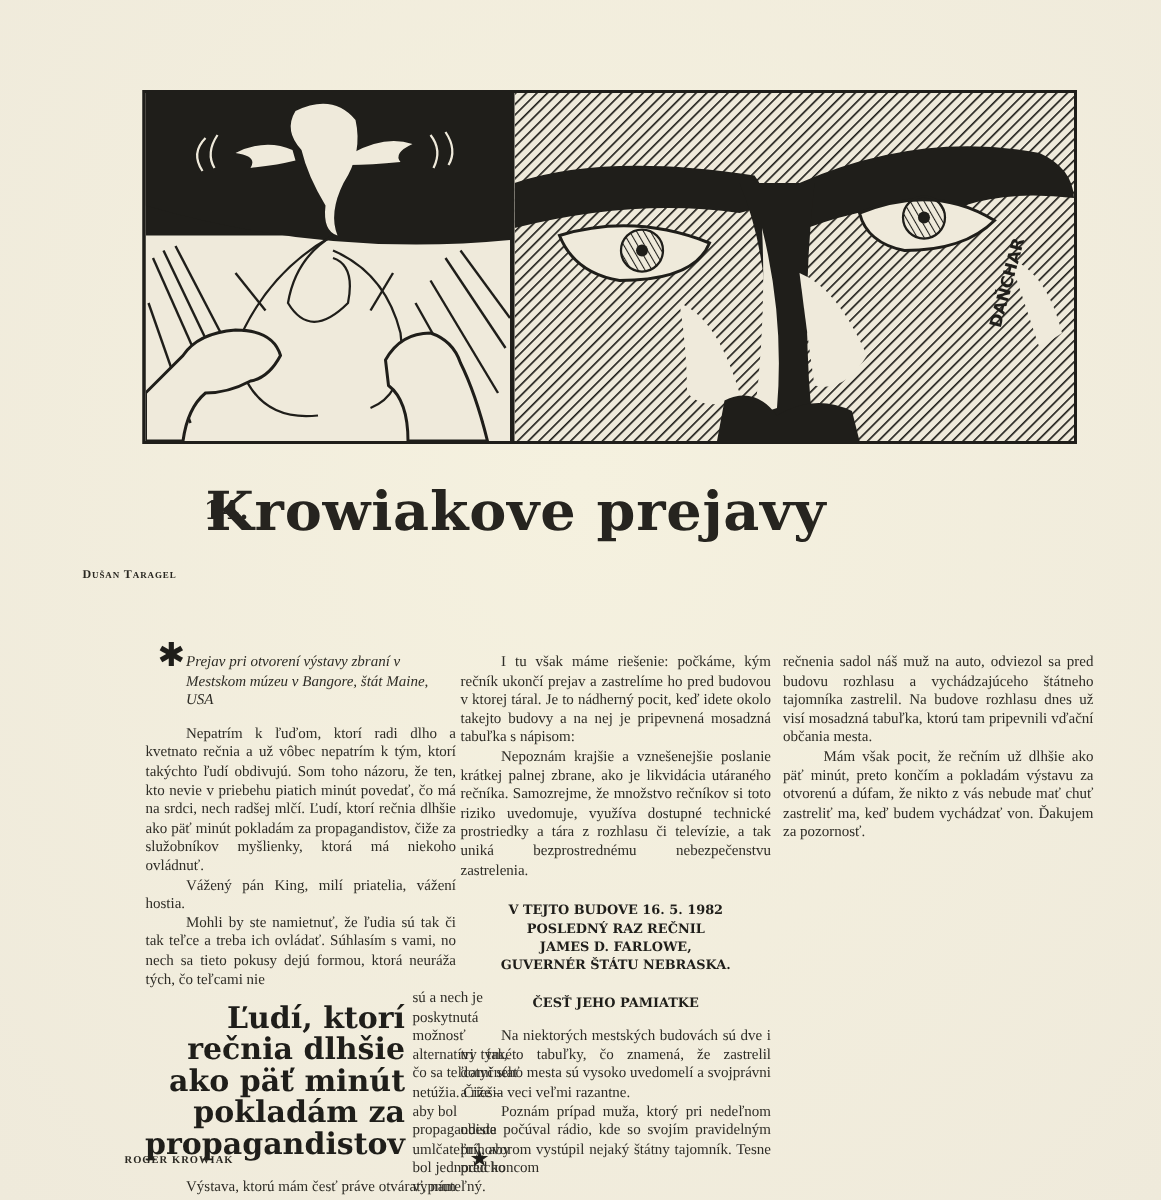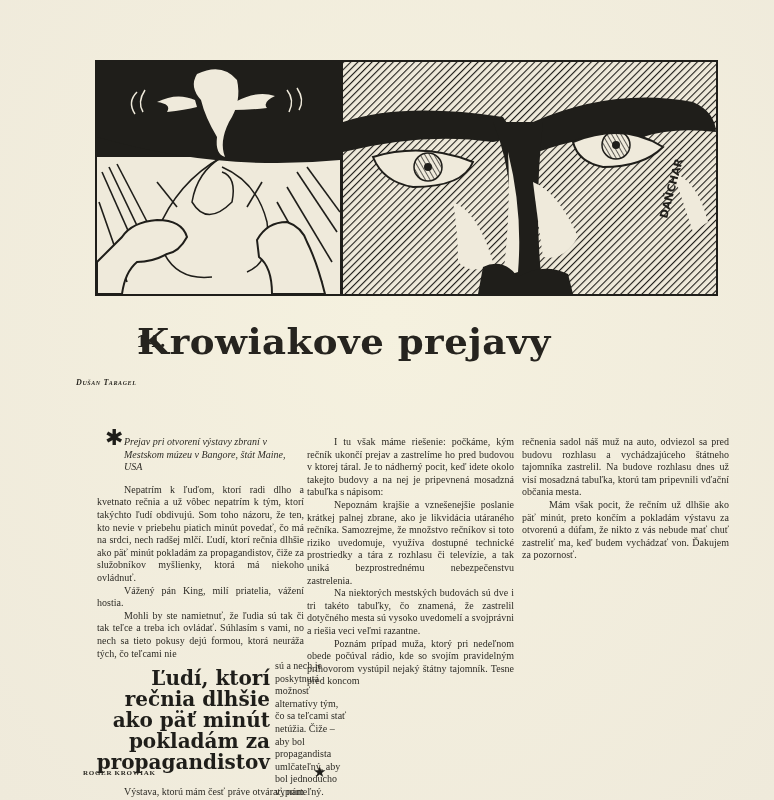--- a/index.html
+++ b/index.html
@@ -31,23 +31,23 @@
     .chapter-num {
       position: absolute; left: 96px; top: 331px;
       font-family: "DejaVu Serif", serif; font-weight: bold; font-size: 17px; color: #26241f; margin-left: 40px;
     }
     .title {
       position: absolute; left: 137px; top: 320px;
       font-family: "DejaVu Serif", serif; font-weight: 900; font-size: 36px; color: #26241f;
       letter-spacing: 0.5px; transform: scaleX(1.03); transform-origin: left;
     }
     .author {
-      position: absolute; left: 76px; top: 378px;
+      position: absolute; left: 55px; top: 378px;
       font-family: "Liberation Serif", serif; font-size: 8px; letter-spacing: 0.6px;
-      color: #2a2822; font-variant: small-caps; font-weight: bold; font-style: italic;
+      color: #2a2822; font-variant: small-caps; font-weight: bold;
     }
 
     
     .col { position: absolute; font-family: "Liberation Serif", serif; font-size: 10px; line-height: 12.6px; color: #2e2c26; }
     .col p { text-align: justify; text-indent: 27px; }
     .col p.noindent { text-indent: 0; }
     .col1 { left: 97px; top: 436px; width: 207px; }
     .col2 { left: 307px; top: 436px; width: 207px; }
     .col3 { left: 522px; top: 436px; width: 207px; }
 
@@ -169,20 +169,27 @@
       <div class="side-text">
         <p>sú a nech je poskytnutá možnosť alternatívy tým, čo sa teľcami stať netúžia. Čiže – aby bol propagandista umlčateľný, aby bol jednoducho vypnuteľný.</p>
       </div>
     </div>
     <p class="after-wrap">Výstava, ktorú mám česť práve otvárať, nám predstavuje súbor prostriedkov, ktoré dokážu veľmi efektívne umlčať i toho najhlučnejšieho propagandistu.</p>
   </div>
 
   <div class="col col2">
     <p>I tu však máme riešenie: počkáme, kým rečník ukončí prejav a zastrelíme ho pred budovou v ktorej táral. Je to nádherný pocit, keď idete okolo takejto budovy a na nej je pripevnená mosadzná tabuľka s nápisom:</p>
     <p>Nepoznám krajšie a vznešenejšie poslanie krátkej palnej zbrane, ako je likvidácia utáraného rečníka. Samozrejme, že množstvo rečníkov si toto riziko uvedomuje, využíva dostupné technické prostriedky a tára z rozhlasu či televízie, a tak uniká bezprostrednému nebezpečenstvu zastrelenia.</p>
+    <div class="plaque">
+      <div>V TEJTO BUDOVE 16. 5. 1982</div>
+      <div>POSLEDNÝ RAZ REČNIL</div>
+      <div>JAMES D. FARLOWE,</div>
+      <div>GUVERNÉR ŠTÁTU NEBRASKA.</div>
+      <div class="honor">ČESŤ JEHO PAMIATKE</div>
+    </div>
     <p>Na niektorých mestských budovách sú dve i tri takéto tabuľky, čo znamená, že zastrelil dotyčného mesta sú vysoko uvedomelí a svojprávni a riešia veci veľmi razantne.</p>
     <p>Poznám prípad muža, ktorý pri nedeľnom obede počúval rádio, kde so svojím pravidelným príhovorom vystúpil nejaký štátny tajomník. Tesne pred koncom</p>
   </div>
 
   <div class="col col3">
     <p class="noindent">rečnenia sadol náš muž na auto, odviezol sa pred budovu rozhlasu a vychádzajúceho štátneho tajomníka zastrelil. Na budove rozhlasu dnes už visí mosadzná tabuľka, ktorú tam pripevnili vďační občania mesta.</p>
     <p>Mám však pocit, že rečním už dlhšie ako päť minút, preto končím a pokladám výstavu za otvorenú a dúfam, že nikto z vás nebude mať chuť zastreliť ma, keď budem vychádzať von. Ďakujem za pozornosť.</p>
   </div>
 
   <div class="folio">98</div>

